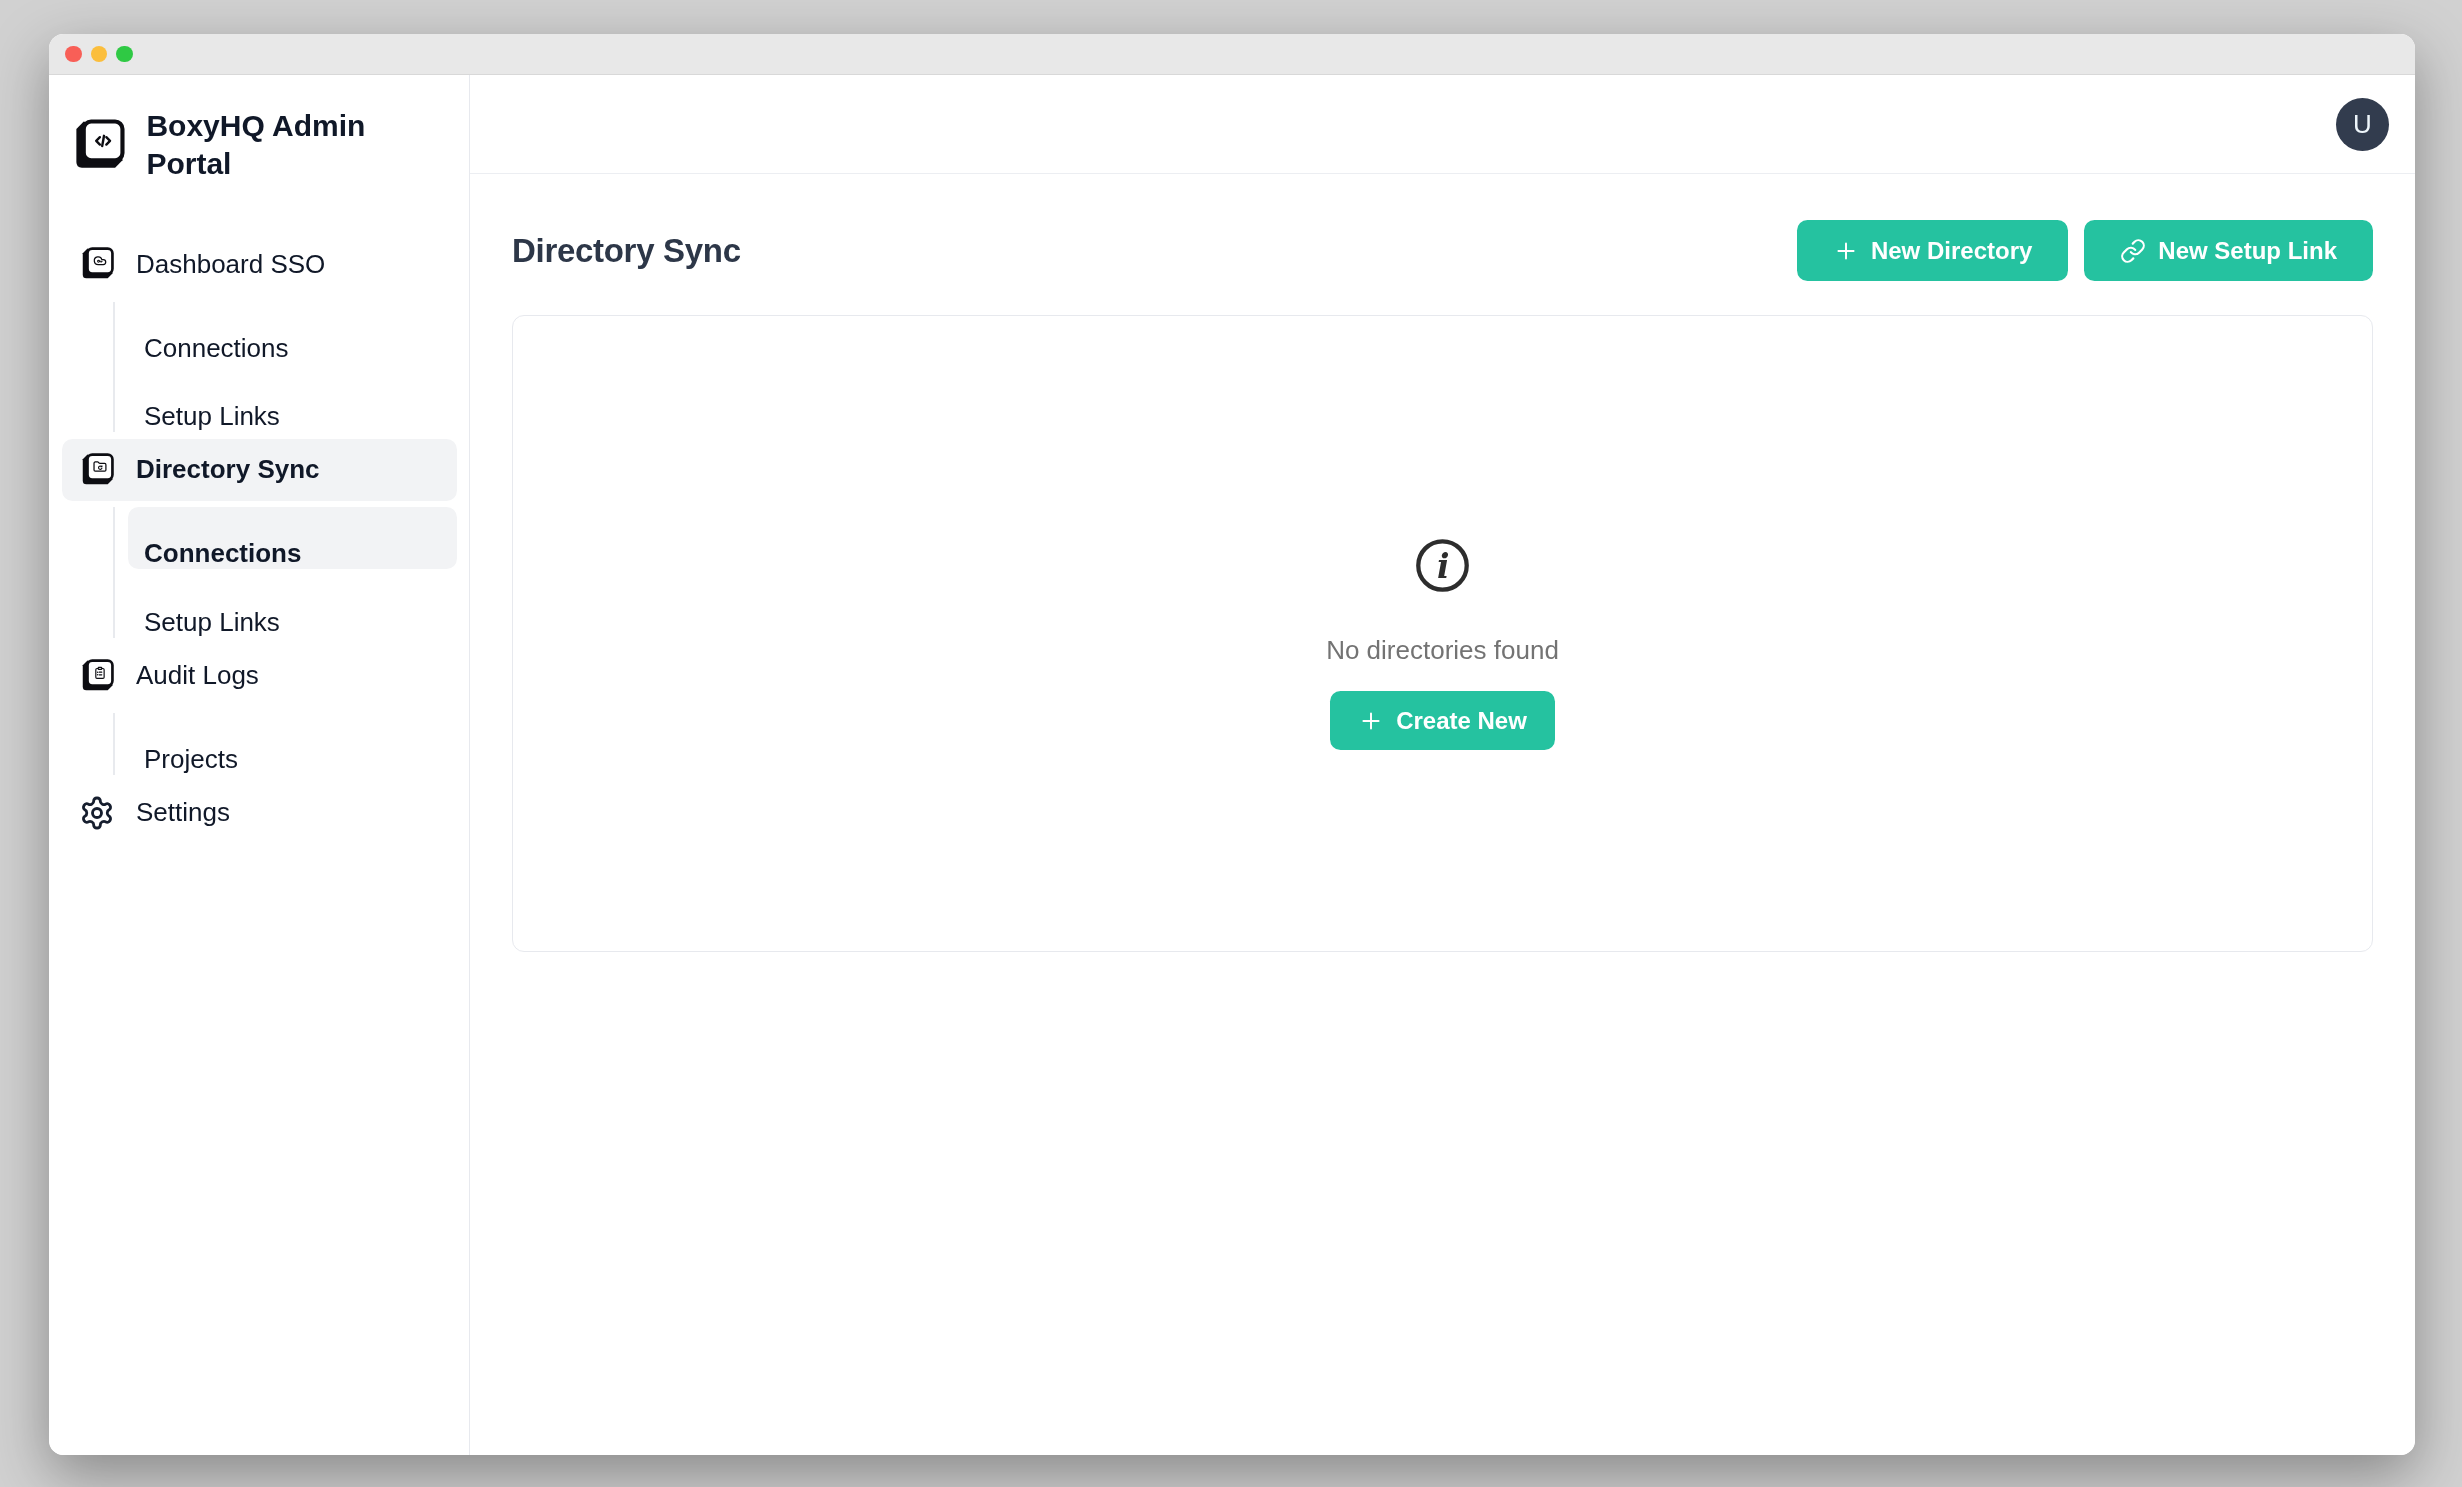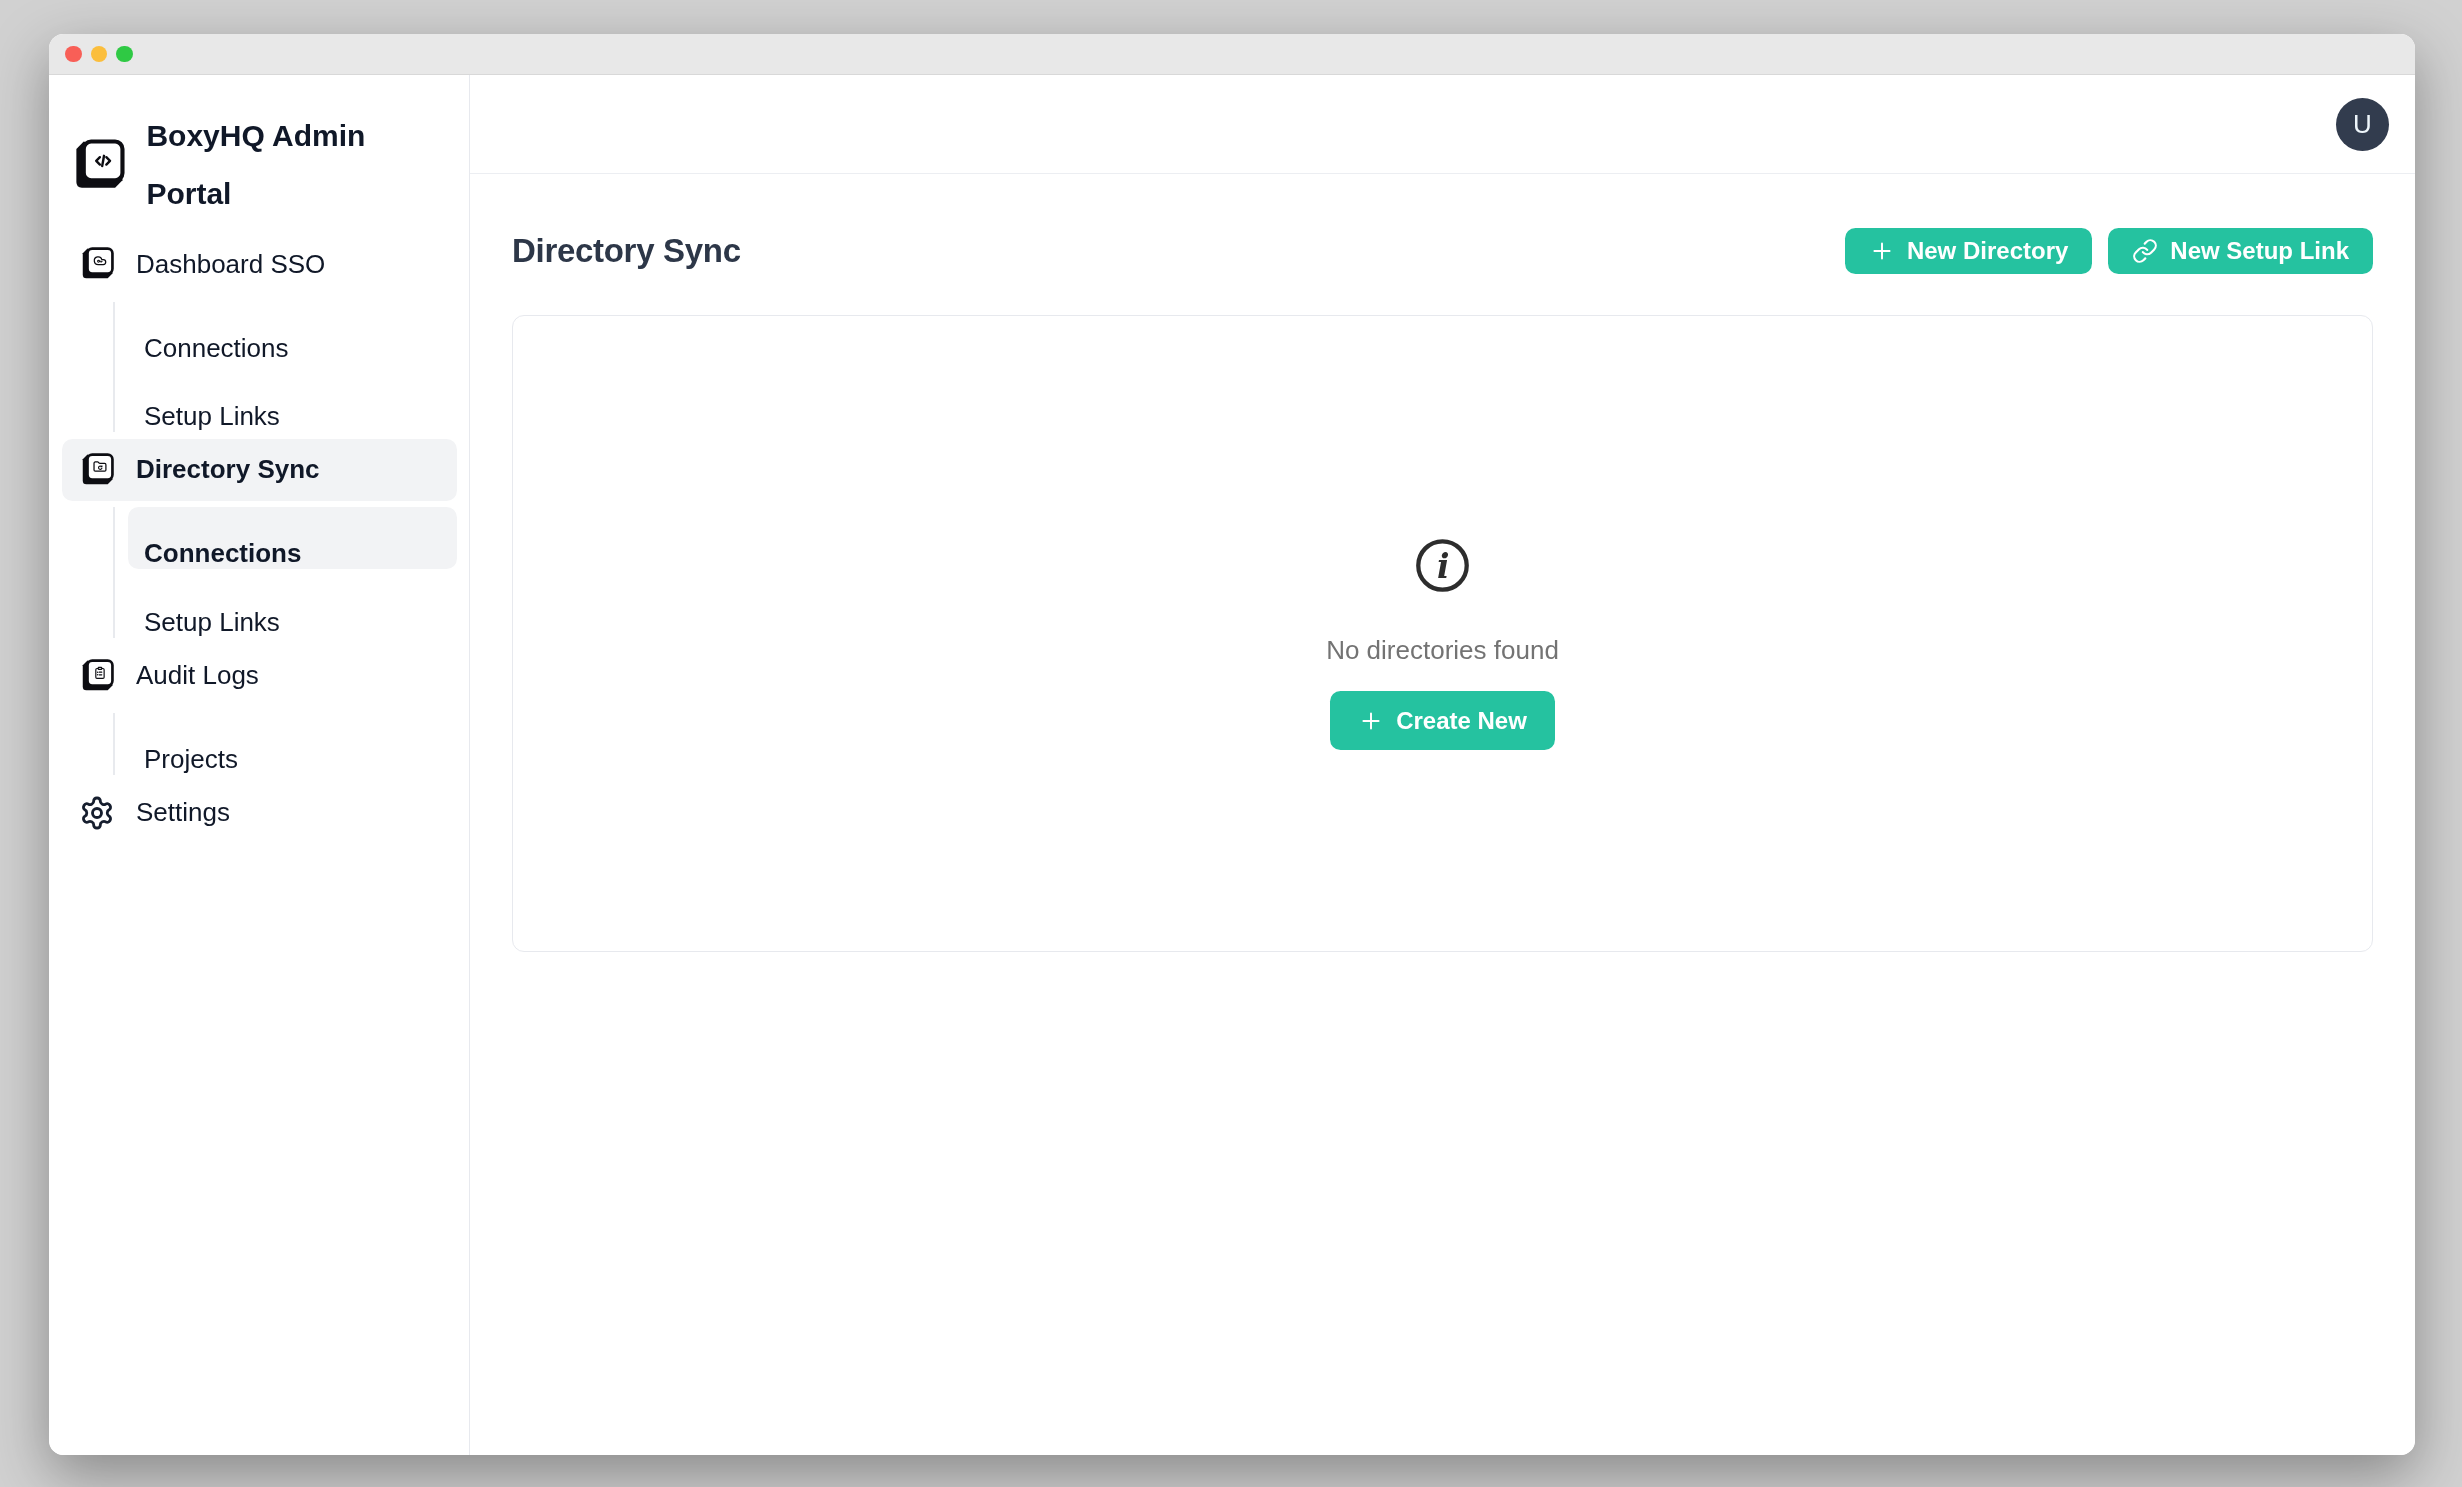--- a/index.html
+++ b/index.html
@@ -36,21 +36,21 @@
     width:421px; flex:0 0 421px;
     border-right:1.3px solid #e7e9ee;
     background:#fff; position:relative;
   }
   .logo-row {
     position:absolute; top:32px; left:20px; right:13px;
     display:flex; align-items:center; gap:18.4px;
   }
   .logo-row svg { flex:0 0 59px; }
   .app-title {
-    font-size:30px; font-weight:700; line-height:58px; color:#101828;
+    font-size:30px; font-weight:700; line-height:38px; color:#101828;
     max-width:230px;
   }
   .nav { position:absolute; top:158px; left:13px; right:12px; }
   .nav-item {
     height:62px; margin-bottom:6.6px; border-radius:10.5px;
     display:flex; align-items:center; gap:20px; padding:0 16px;
     font-size:26px; font-weight:500; color:#101828; cursor:pointer;
   }
   .nav-item.active { background:#f2f3f5; font-weight:700; }
   .nav-item .nicon { width:38px; height:38px; flex:0 0 38px; display:flex; align-items:center; justify-content:center; }
@@ -79,26 +79,26 @@
     font-size:26px; font-weight:500; cursor:pointer;
   }
   .content { flex:1; padding:46px 42px 0 42px; }
   .page-head {
     display:flex; align-items:center; justify-content:space-between;
     height:61px; margin-bottom:34px;
   }
   .page-title { font-size:33px; font-weight:700; color:#2d3748; letter-spacing:-0.3px; }
   .actions { display:flex; gap:16px; }
   .btn {
-    height:46px; border:none; border-radius:10.5px;
+    height:61px; border:none; border-radius:10.5px;
     background:#25c2a0; color:#fff;
     font-family:"Liberation Sans", sans-serif;
     font-size:24px; font-weight:600;
     display:flex; align-items:center; gap:12px;
-    padding:0 24px; cursor:pointer;
+    padding:0 36px; cursor:pointer;
   }
   .card {
     border:1.3px solid #e7e9ee; border-radius:12px; background:#fff;
     height:637px;
     display:flex; flex-direction:column; align-items:center;
     padding-top:221px;
   }
   .empty-msg { font-size:26px; color:#737373; margin-top:41px; }
   .btn-create { margin-top:25px; height:59px; padding:0 28px; }
   .icon-stroke { stroke:#161e2e; stroke-width:1.8; fill:none; stroke-linecap:round; stroke-linejoin:round; }

